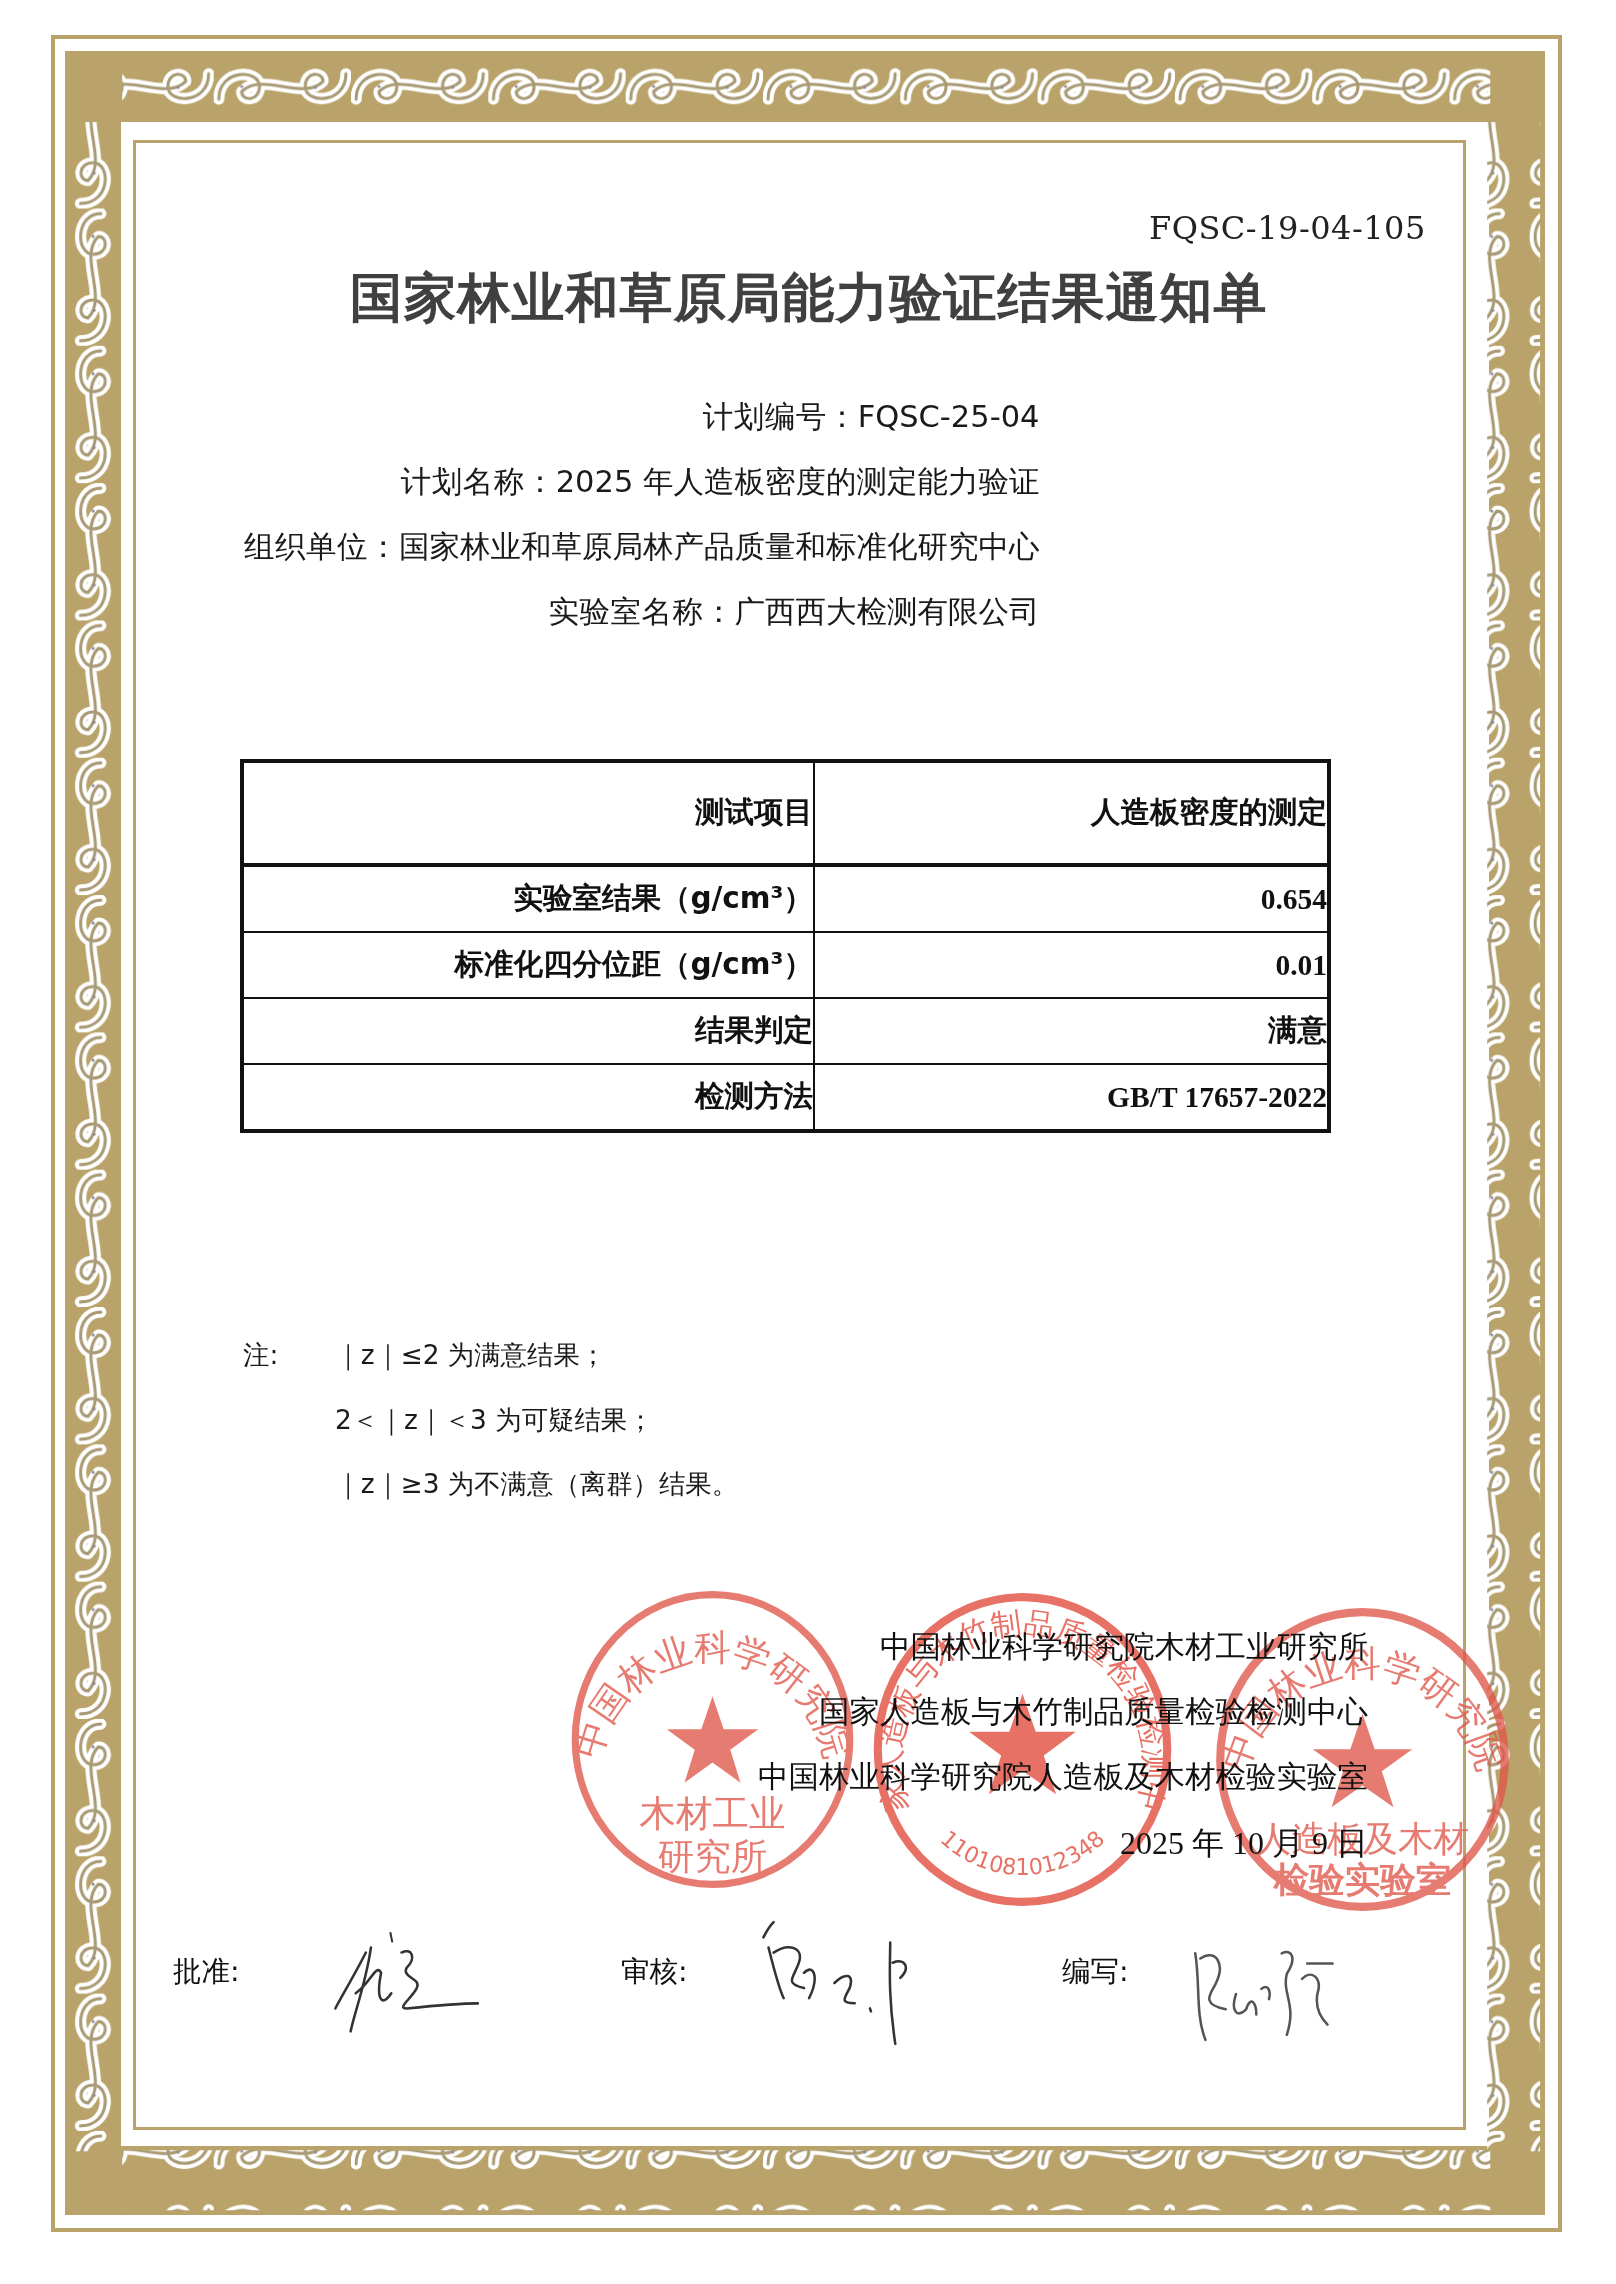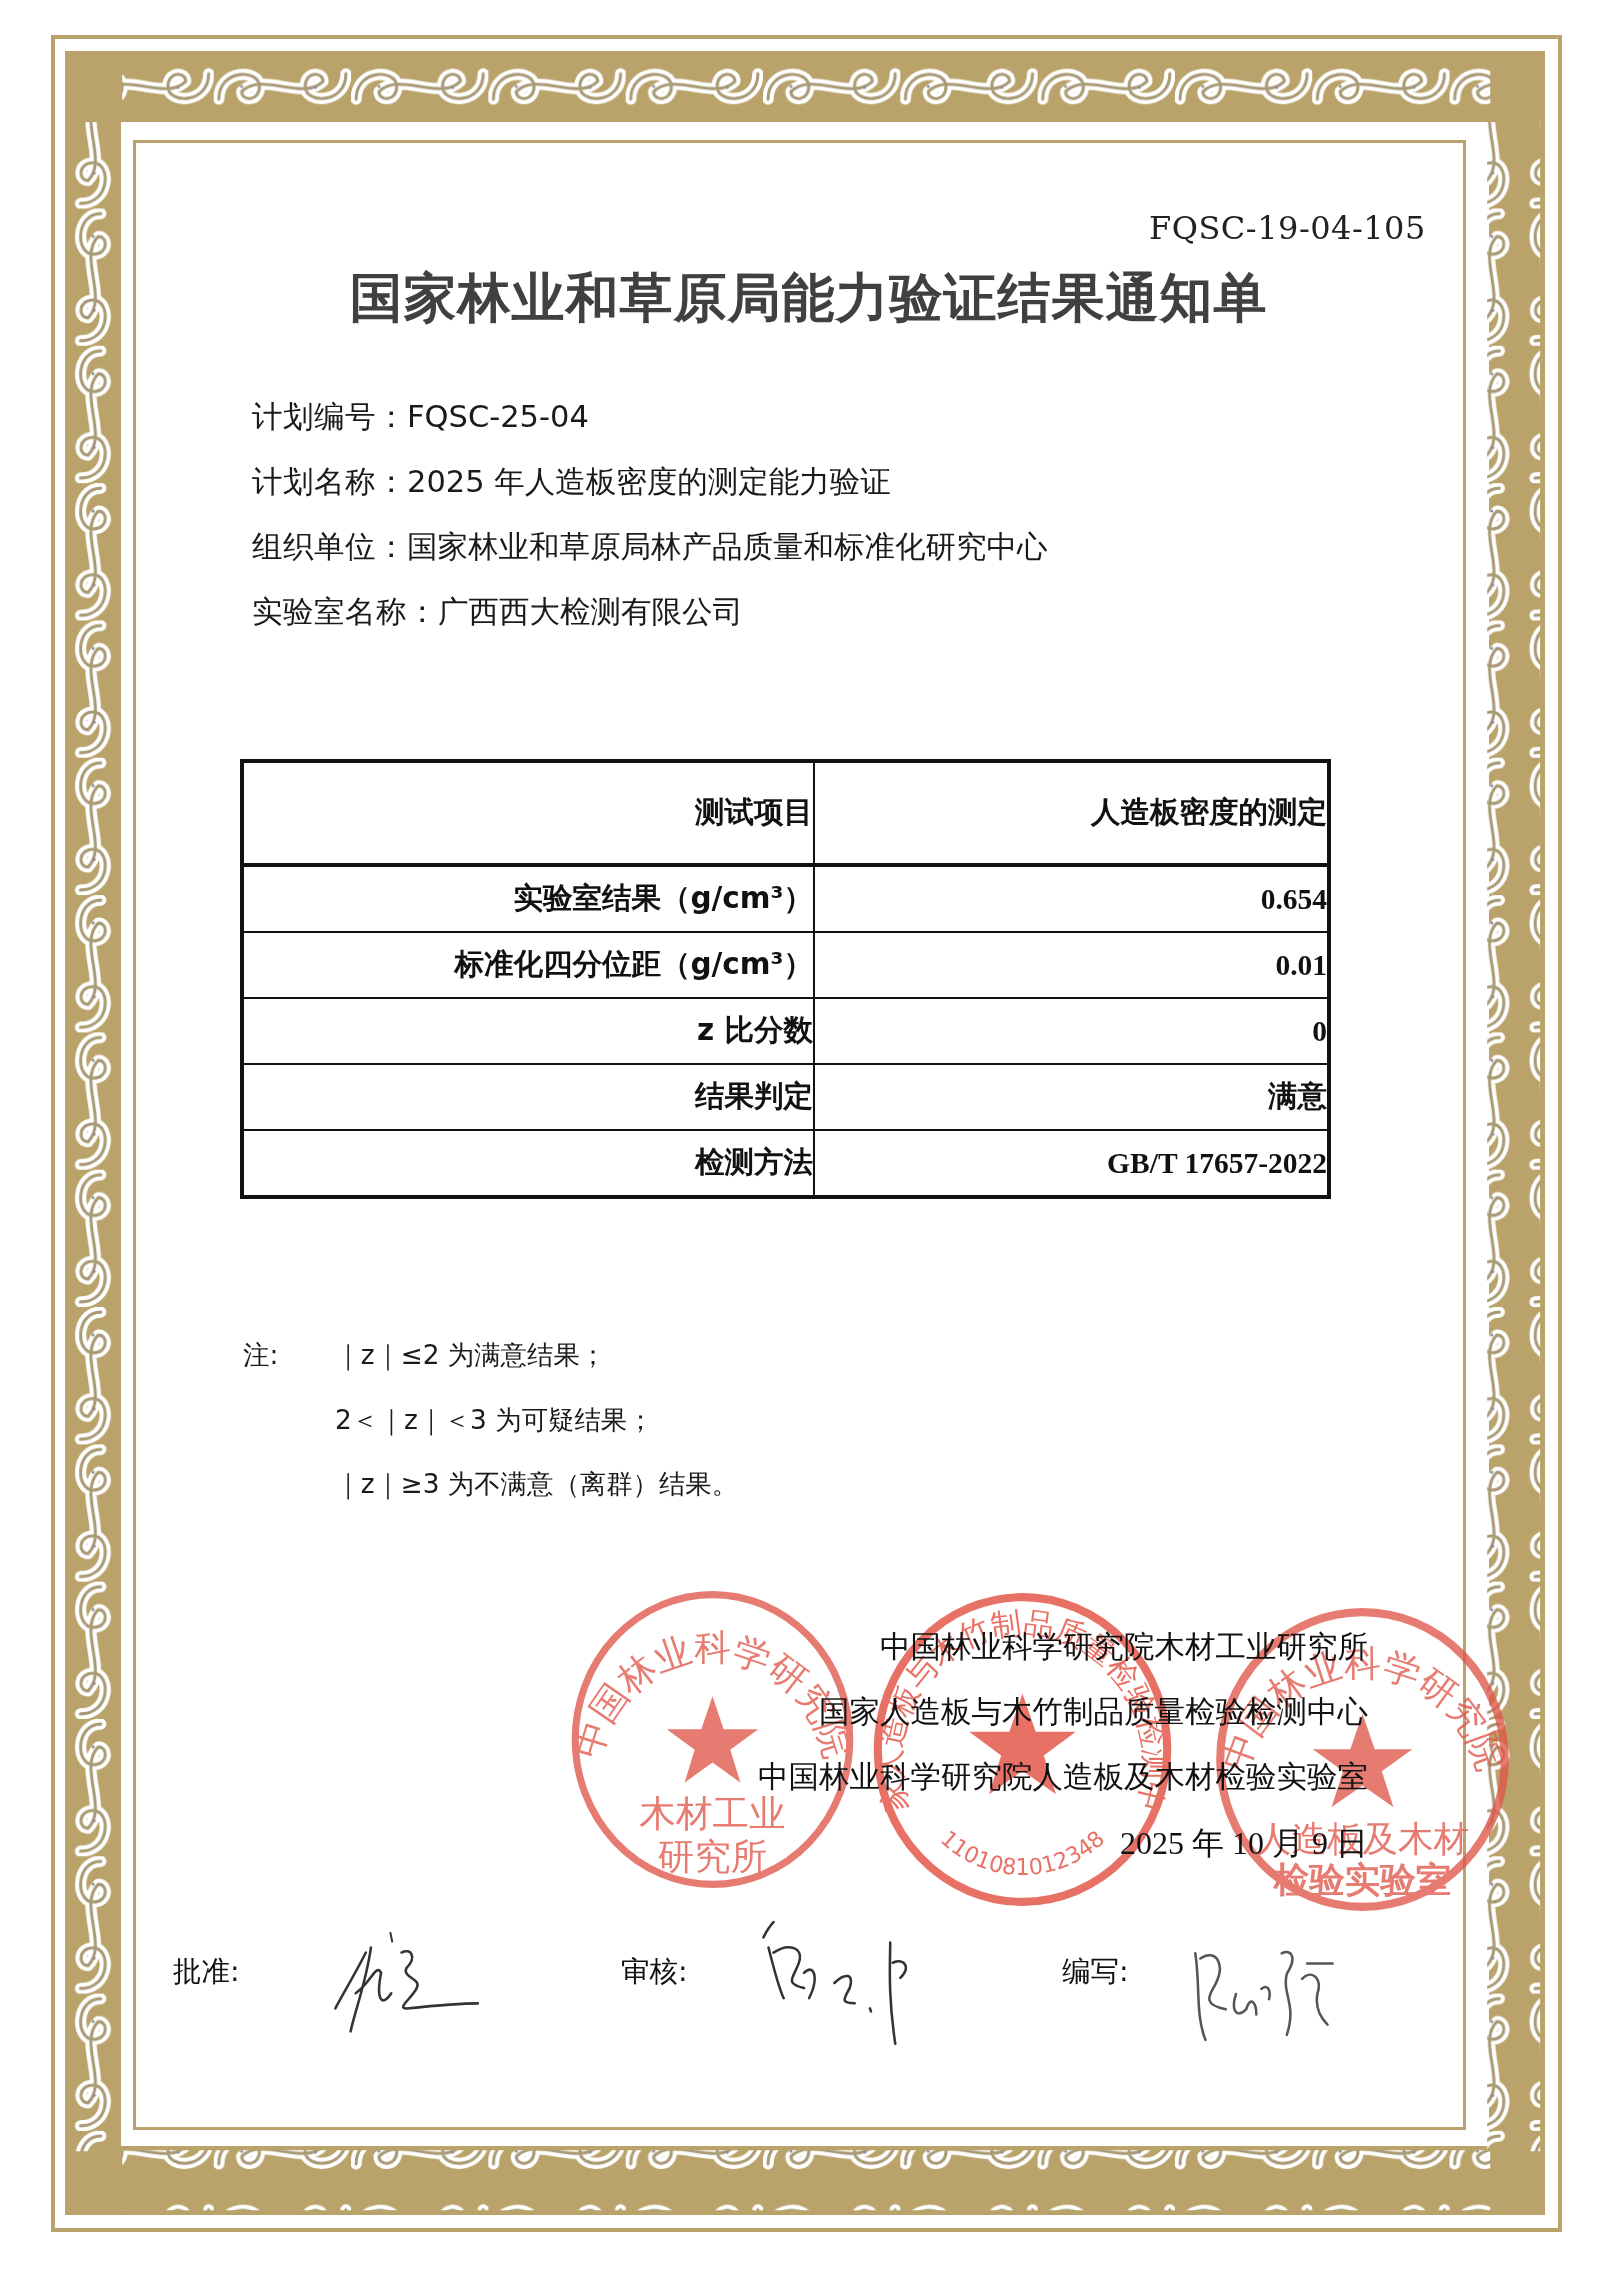--- a/index.html
+++ b/index.html
@@ -12,21 +12,21 @@
   .frame-inner { left:133px; top:140px; width:1333px; height:1990px; border-width:3.6px; }
   .frame-band { position:absolute; left:65px; top:51px; width:1480px; height:2164px;
                 box-sizing:border-box; border:56px solid #b9a36a; border-top-width:71px; border-bottom-width:69px; }
 
   
   .doc-number { position:absolute; left:1149px; top:209px; font-size:32px;
                 font-family:"DejaVu Serif","Liberation Serif",serif; letter-spacing:0.5px; color:#222; }
   .doc-title { position:absolute; left:0; width:1617px; top:263px; text-align:center;
                font-size:53px; font-weight:bold; letter-spacing:1px;
                font-family:"DejaVu Sans","Liberation Sans",sans-serif; color:#404040; }
-  .info-list { position:absolute; left:252px; top:397px; }
+  .info-list { position:absolute; left:244px; top:397px;text-align:right; }
   .info-row { height:65px; font-size:30.5px; font-family:"DejaVu Sans","Liberation Sans",sans-serif;
               color:#1a1a1a; white-space:nowrap; }
   .info-row .lbl { letter-spacing:0.5px; }
 
   table.results { position:absolute; left:240px; top:759px; width:1091px;
                   border-collapse:collapse; table-layout:fixed; }
   table.results td { border:2.5px solid #111; text-align:right; vertical-align:middle;
                      font-size:29.5px; font-weight:bold; color:#111; padding:0; }
   table.results td.c1 { width:569px; font-family:"DejaVu Sans","Liberation Sans",sans-serif; }
   table.results td.c2 { font-family:"Liberation Serif","DejaVu Serif",serif; }
@@ -111,24 +111,20 @@
   </tr>
   <tr class="body">
     <td class="c1">实验室结果（g/cm³）</td>
     <td class="c2">0.654</td>
   </tr>
   <tr class="body">
     <td class="c1">标准化四分位距（g/cm³）</td>
     <td class="c2">0.01</td>
   </tr>
   <tr class="body">
-    <td class="c1">z 比分数</td>
-    <td class="c2">0</td>
-  </tr>
-  <tr class="body">
     <td class="c1">结果判定</td>
     <td class="c2" style="font-family:'DejaVu Sans','Liberation Sans',sans-serif;">满意</td>
   </tr>
   <tr class="body">
     <td class="c1">检测方法</td>
     <td class="c2">GB/T 17657-2022</td>
   </tr>
 </tbody>
   </table>
 

